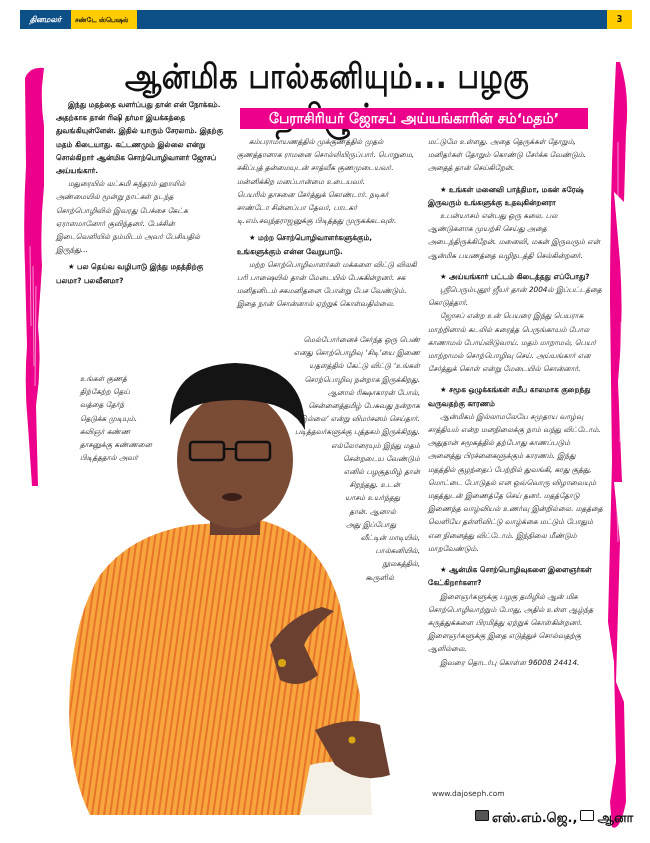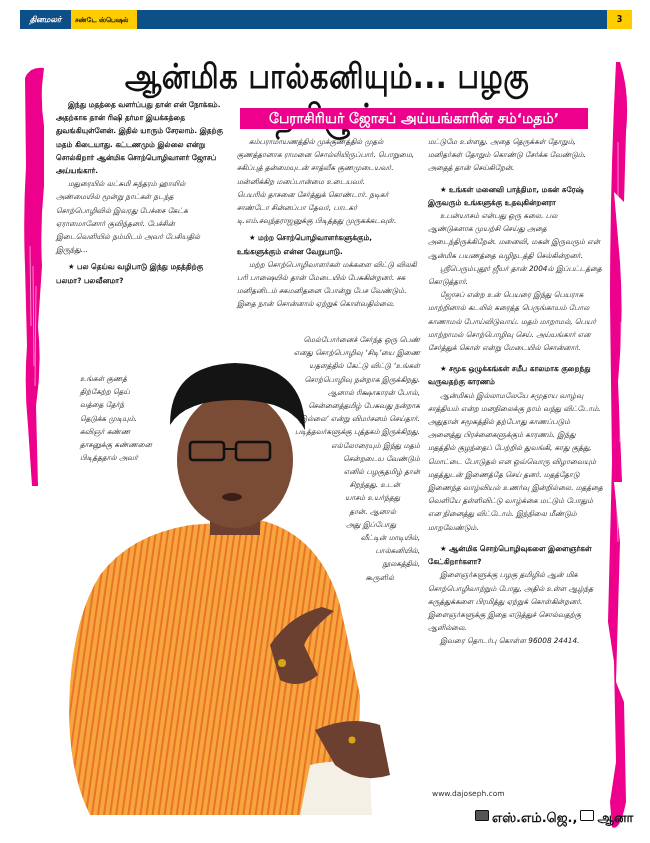--- a/index.html
+++ b/index.html
@@ -139,20 +139,21 @@
   <div>வீட்டின் மாடியில்,</div>
   <div>பால்கனியில்,</div>
   <div>நூலகத்தில்,</div>
   <div style="padding-right:26px">கூருளில்</div>
 </div>
 
 <div class="col col3">
   <p class="a">மட்டுமே உள்ளது. அதை தெருக்கள் தோறும், மனிதர்கள் தோறும் கொண்டு சேர்க்க வேண்டும். அதைத் தான் செய்கிறேன்.</p>
   <p class="q indent" style="margin-top:8px">★ உங்கள் மனைவி பாத்திமா, மகன் சுரேஷ் இருவரும் உங்களுக்கு உதவுகின்றனரா</p>
   <p class="a indent">உபன்யாசம் என்பது ஒரு கலை. பல ஆண்டுகளாக முயற்சி செய்து அதை அடைந்திருக்கிறேன். மனைவி, மகன் இருவரும் என் ஆன்மிக பயணத்தை வழிநடத்தி செல்கின்றனர்.</p>
+  <p class="q indent" style="margin-top:8px">★ அய்யங்கார் பட்டம் கிடைத்தது எப்போது?</p>
   <p class="a indent">ஸ்ரீபெரும்புதூர் ஜீயர் தான் 2004ல் இப்பட்டத்தை கொடுத்தார்.</p>
   <p class="a indent">ஜோசப் என்ற உன் பெயரை இந்து பெயராக மாற்றினால் கடலில் கரைத்த பெருங்காயம் போல காணாமல் போய்விடுவாய். மதம் மாறாமல், பெயர் மாற்றாமல் சொற்பொழிவு செய். அய்யங்கார் என சேர்த்துக் கொள் என்று மேடையில் சொன்னார்.</p>
   <p class="q indent" style="margin-top:8px">★ சமூக ஒழுக்கங்கள் சமீப காலமாக குறைந்து வருவதற்கு காரணம்</p>
   <p class="a indent">ஆன்மிகம் இல்லாமலேயே சமுதாய வாழ்வு சாத்தியம் என்ற மனநிலைக்கு நாம் வந்து விட்டோம். அதுதான் சமூகத்தில் தற்போது காணப்படும் அனைத்து பிரச்னைகளுக்கும் காரணம். இந்து மதத்தில் குழந்தைப் பேற்றில் துவங்கி, காது குத்து, மொட்டை போடுதல் என ஒவ்வொரு விழாவையும் மதத்துடன் இணைத்தே செய் தனர். மதத்தோடு இணைந்த வாழ்வியல் உணர்வு இன்றில்லை. மதத்தை வெளியே தள்ளிவிட்டு வாழ்க்கை மட்டும் போதும் என நினைத்து விட்டோம். இந்நிலை மீண்டும் மாறவேண்டும்.</p>
   <p class="q indent" style="margin-top:8px">★ ஆன்மிக சொற்பொழிவுகளை இளைஞர்கள் கேட்கிறார்களா?</p>
   <p class="a indent">இளைஞர்களுக்கு பழகு தமிழில் ஆன் மிக சொற்பொழிவாற்றும் போது, அதில் உள்ள ஆழ்ந்த கருத்துக்களை பிரமித்து ஏற்றுக் கொள்கின்றனர். இளைஞர்களுக்கு இதை எடுத்துச் சொல்வதற்கு ஆளில்லை.</p>
   <p class="a indent">இவரை தொடர்பு கொள்ள 96008 24414.</p>
 </div>
 
 <div class="web">www.dajoseph.com</div>

